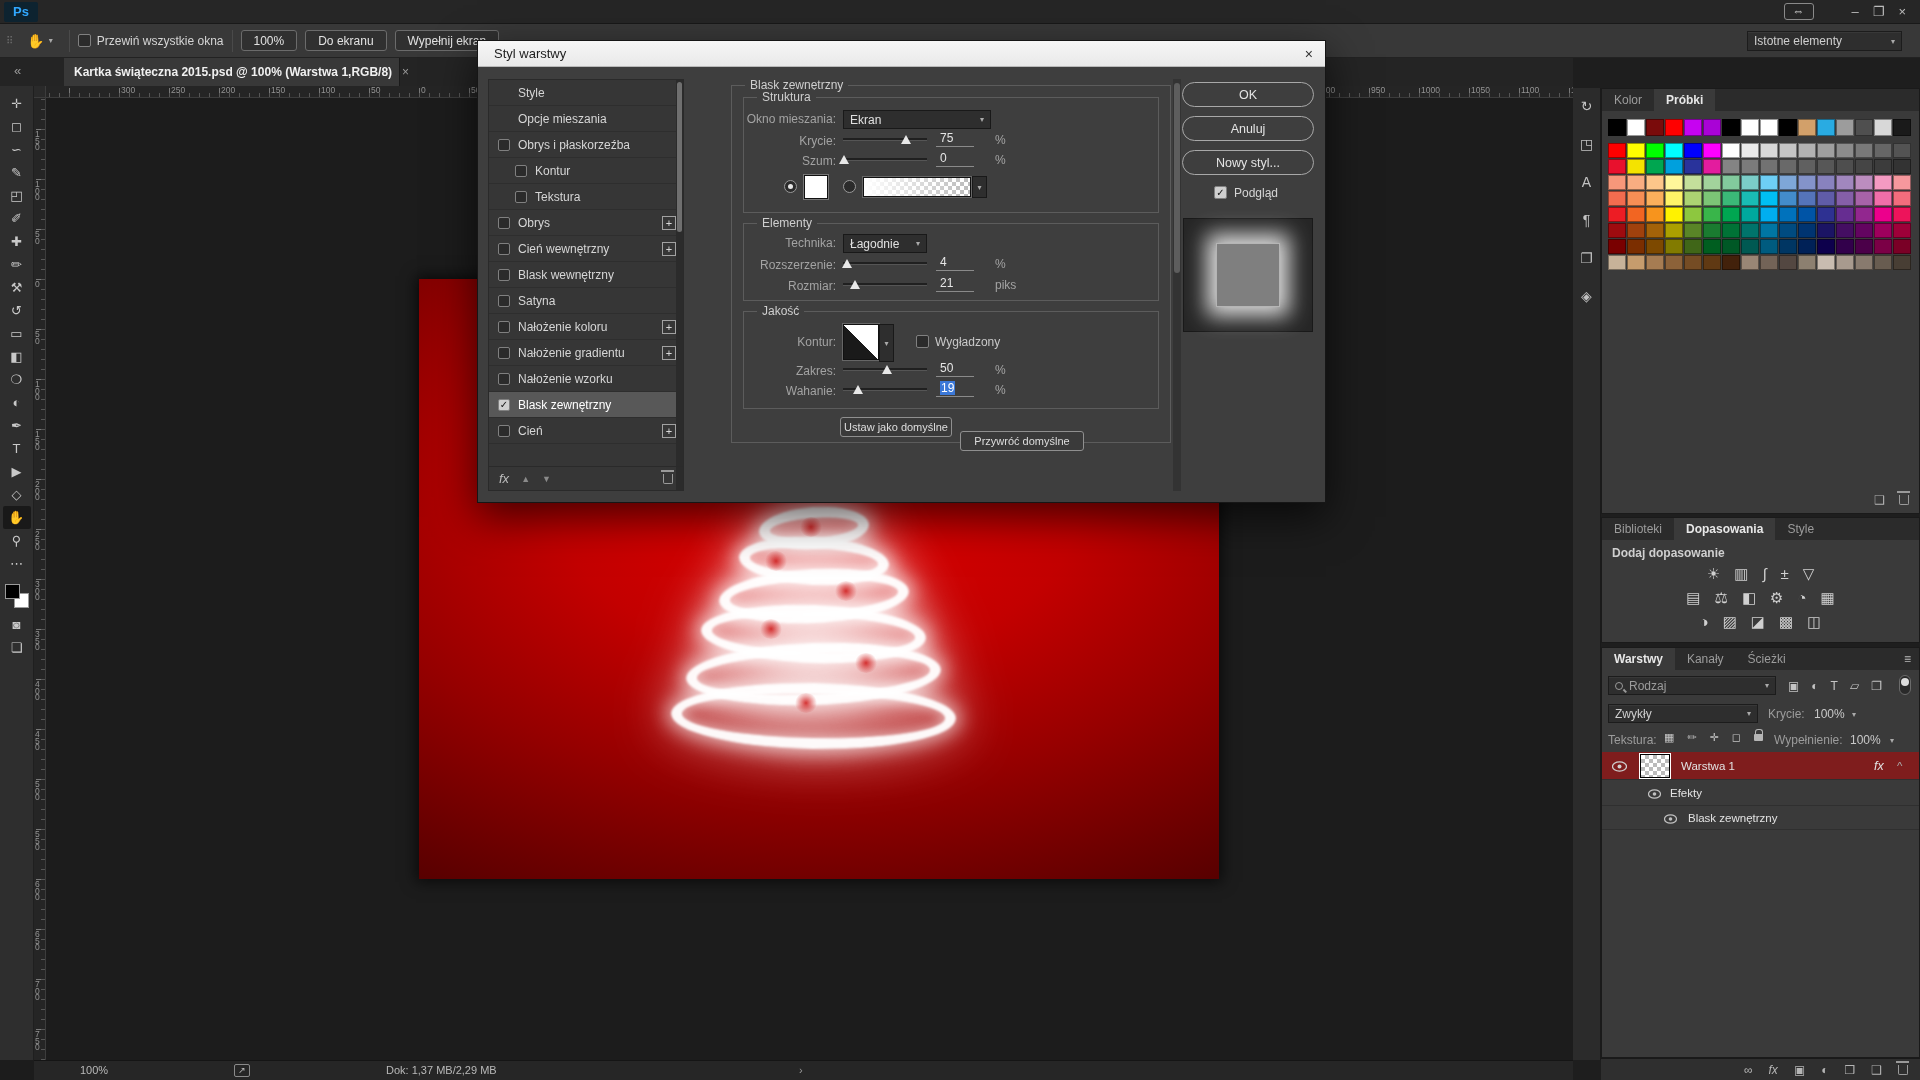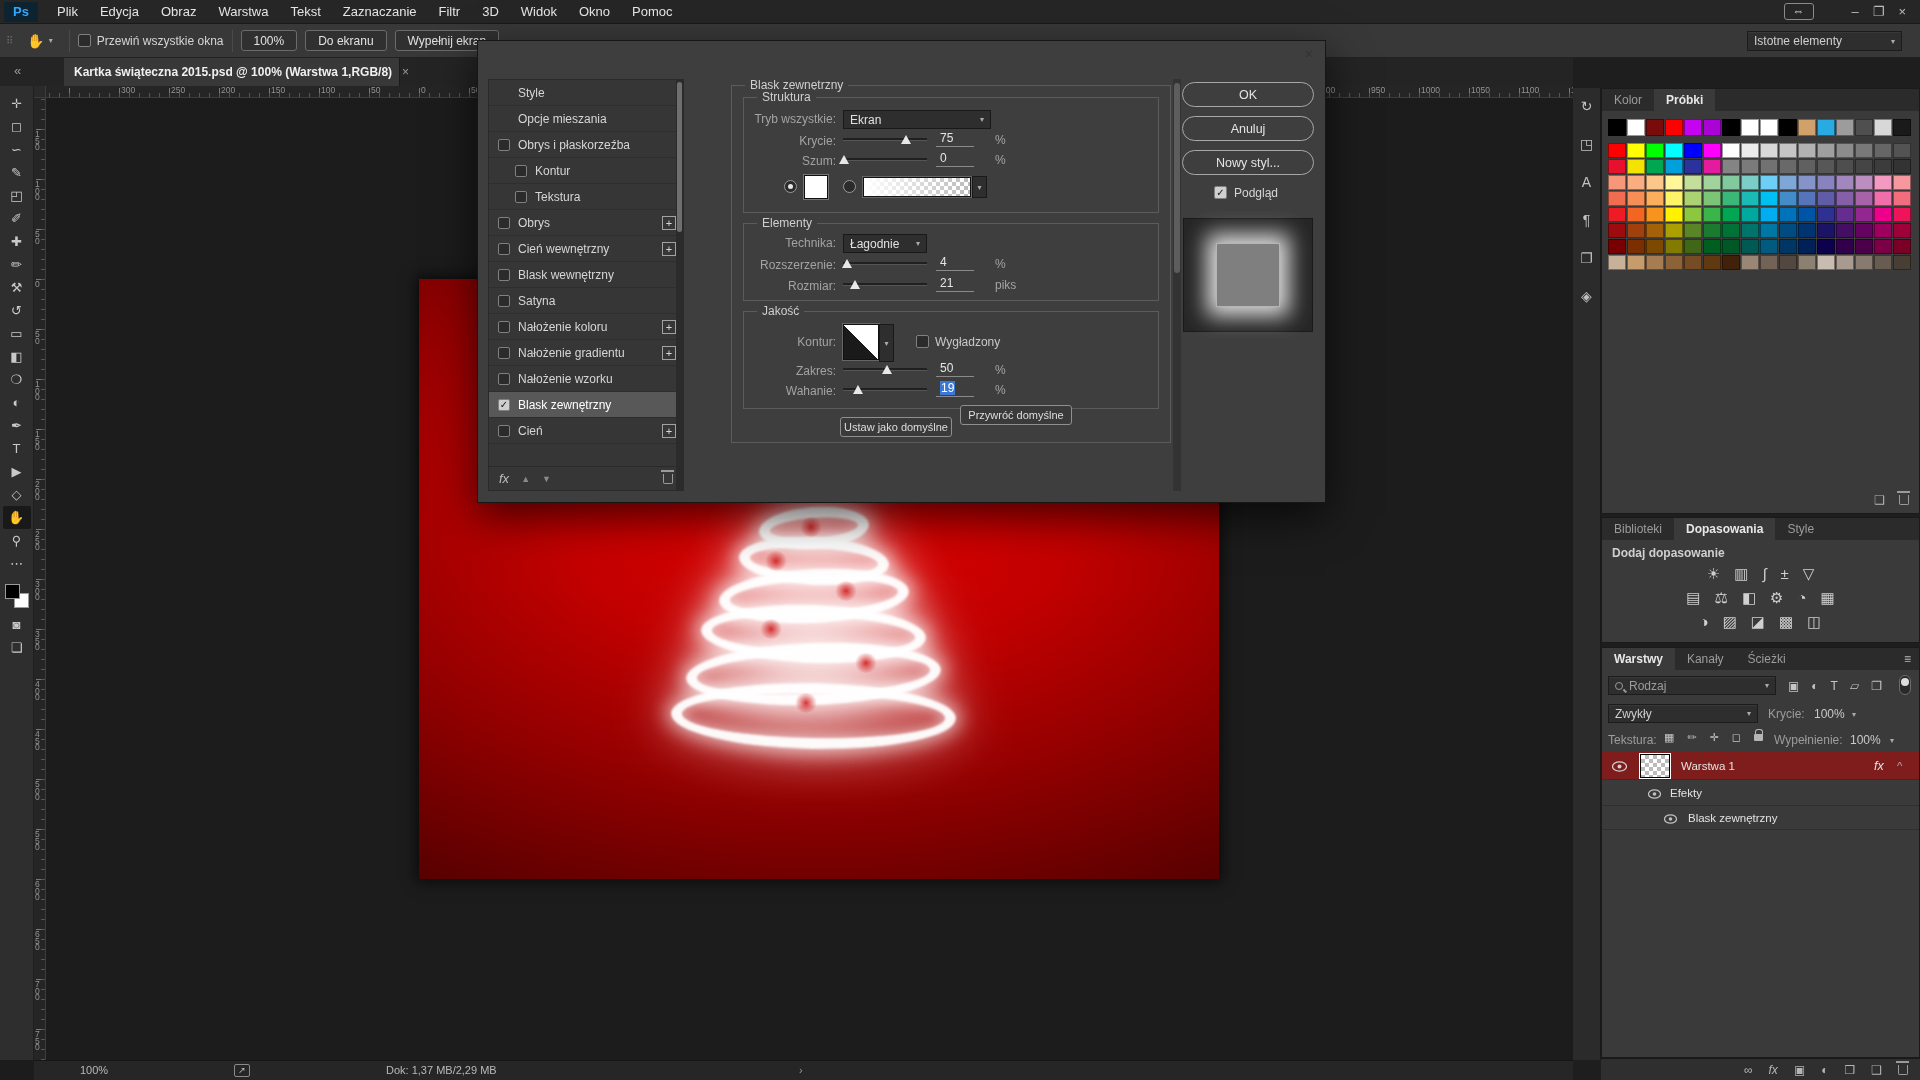--- a/index.html
+++ b/index.html
@@ -138,34 +138,20 @@
 .mag::after{content:"";position:absolute;left:7px;top:7px;width:4px;height:1.5px;background:#9a9a9a;transform:rotate(45deg)}
 .lbot{position:absolute;left:1601px;top:1058px;width:319px;height:22px;background:#2f2f2f;border-top:1px solid #191919;display:flex;align-items:center;justify-content:flex-end;gap:16px;padding-right:12px;color:#b5b5b5}
 </style>
 </head>
 <body>
 
 <div id="root">
 
  <div class="menubar">
   <div class="pslogo">Ps</div>
-  <div style="display:flex">
-
-  <span class="mi">Plik</span>
-        <span class="mi">Edycja</span>
-        <span class="mi">Obraz</span>
-        <span class="mi">Warstwa</span>
-        <span class="mi">Tekst</span>
-        <span class="mi">Zaznaczanie</span>
-        <span class="mi">Filtr</span>
-        <span class="mi">3D</span>
-        <span class="mi">Widok</span>
-        <span class="mi">Okno</span>
-        <span class="mi">Pomoc</span>
-      </div>
   <div class="wctl">
    <span class="wsbtn">⇔</span>
    <span class="wbtn">–</span>
    <span class="wbtn">❐</span>
    <span class="wbtn">×</span>
   </div>
  </div>
 
  <div class="optbar">
   <span class="grip">⠿</span>
@@ -378,20 +364,21 @@
  </div>
 
  <div class="statusbar">
   <span style="position:absolute;left:46px;top:3px">100%</span>
   <span class="sharebox">↗</span>
   <span style="position:absolute;left:352px;top:3px">Dok: 1,37 MB/2,29 MB</span>
   <span style="position:absolute;left:765px;top:3px;color:#9a9a9a">›</span>
  </div>
 
  <div class="dialog">
+  <div class="dtitle">Styl warstwy</div>
   <span class="dclose">×</span>
   <div class="dbody">
 
    <div class="slist">
     <div>
 
     <div class="lsrow">
        <span class="cbx"></span>
        <span>Style</span>
 
@@ -472,21 +459,21 @@
      <span style="margin-left:auto" class="trash"></span>
     </div>
    </div>
 
    <div class="group" style="left:253px;top:18px;width:440px;height:358px"></div>
    <span class="legend" style="left:267px;top:11px">Blask zewnętrzny</span>
 
    <div class="group" style="left:265px;top:30px;width:416px;height:116px"></div>
    <span class="legend" style="left:279px;top:23px">Struktura</span>
 
-   <span class="dlbl" style="left:198px;top:45px">Tryb wszystkie:</span>
+   <span class="dlbl" style="left:198px;top:45px">Okno mieszania:</span>
    <div class="ddd" style="left:365px;top:43px;width:148px">
     <span>Ekran</span>
     <i class="caret">▾</i>
    </div>
 
    <span class="dlbl" style="left:198px;top:67px">Krycie:</span>
    <div class="groove" style="left:365px;top:65px">
           <span class="thumb" style="left:75%"></span>
         </div>
    <span class="dval" style="left:458px;top:64px">75</span>
@@ -549,21 +536,21 @@
    <span class="dunit" style="left:517px;top:296px">%</span>
 
    <span class="dlbl" style="left:198px;top:317px">Wahanie:</span>
    <div class="groove" style="left:365px;top:315px">
           <span class="thumb" style="left:18%"></span>
         </div>
    <span class="dval" style="left:458px;top:314px"><span class="selval">19</span></span>
    <span class="dunit" style="left:517px;top:316px">%</span>
 
    <button class="defbtn" style="left:362px;top:350px;width:112px">Ustaw jako domyślne</button>
-   <button class="defbtn" style="left:482px;top:338px;width:112px">Przywróć domyślne</button>
+   <button class="defbtn" style="left:482px;top:364px;width:124px">Przywróć domyślne</button>
 
    <div class="cscroll"></div>
 
    <button class="pill" style="left:704px;top:15px">OK</button>
    <button class="pill" style="left:704px;top:49px">Anuluj</button>
    <button class="pill" style="left:704px;top:83px">Nowy styl...</button>
    <span class="cbx chk" style="position:absolute;left:736px;top:119px">
           <i>✓</i>
         </span>
    <span style="position:absolute;left:756px;top:119px;color:#d6d6d6">Podgląd</span>

